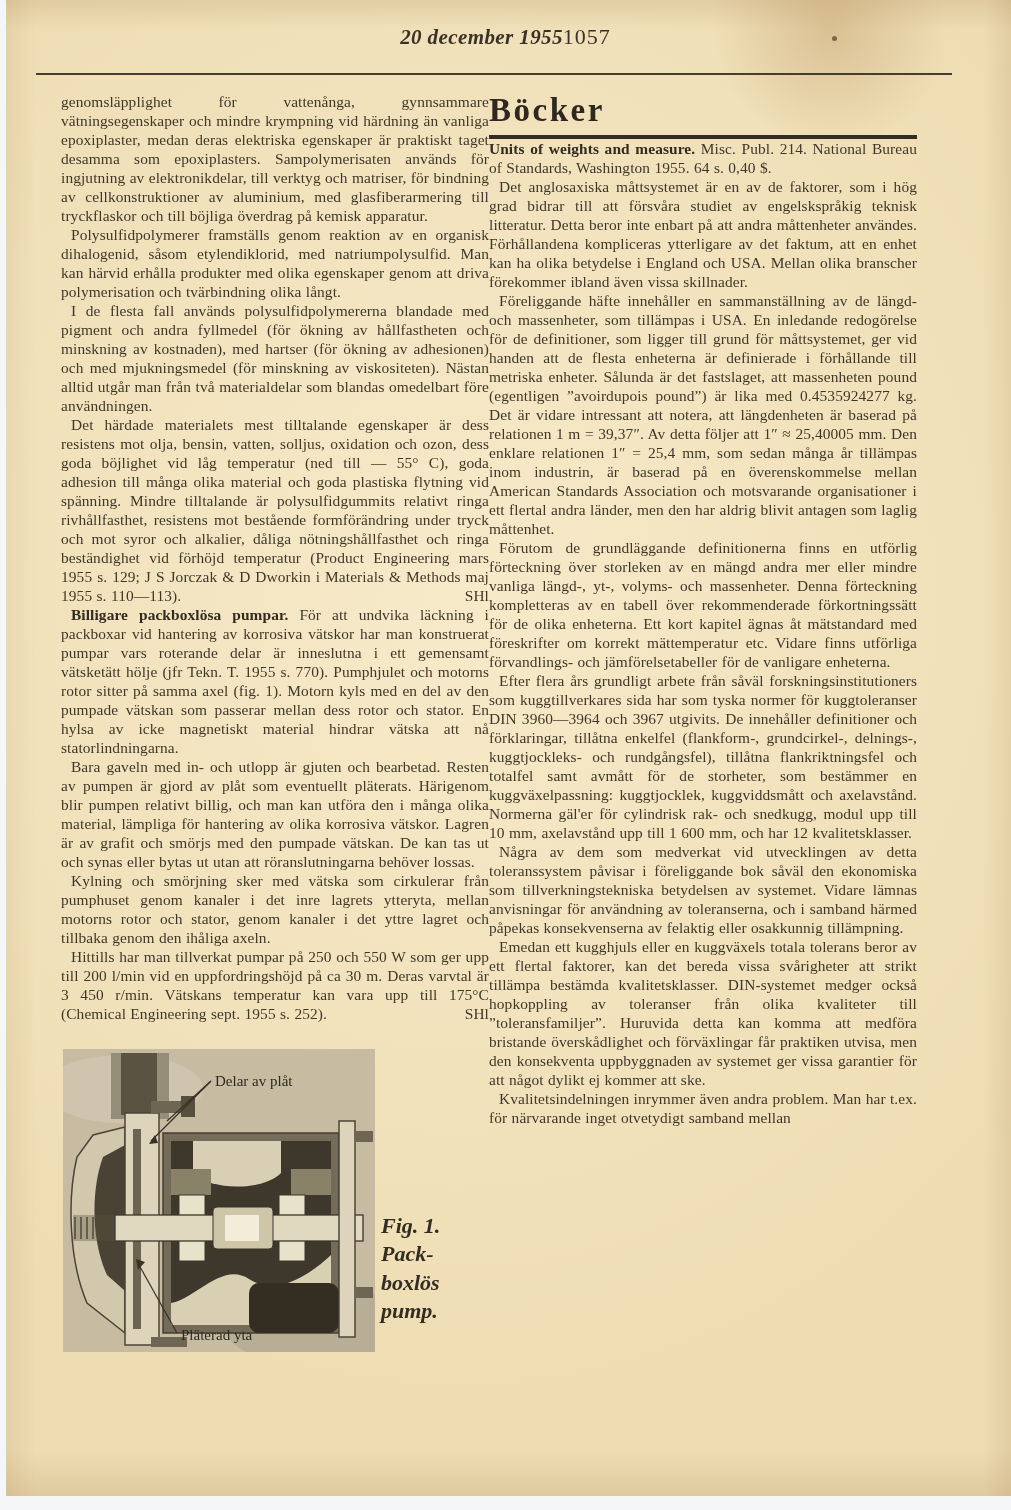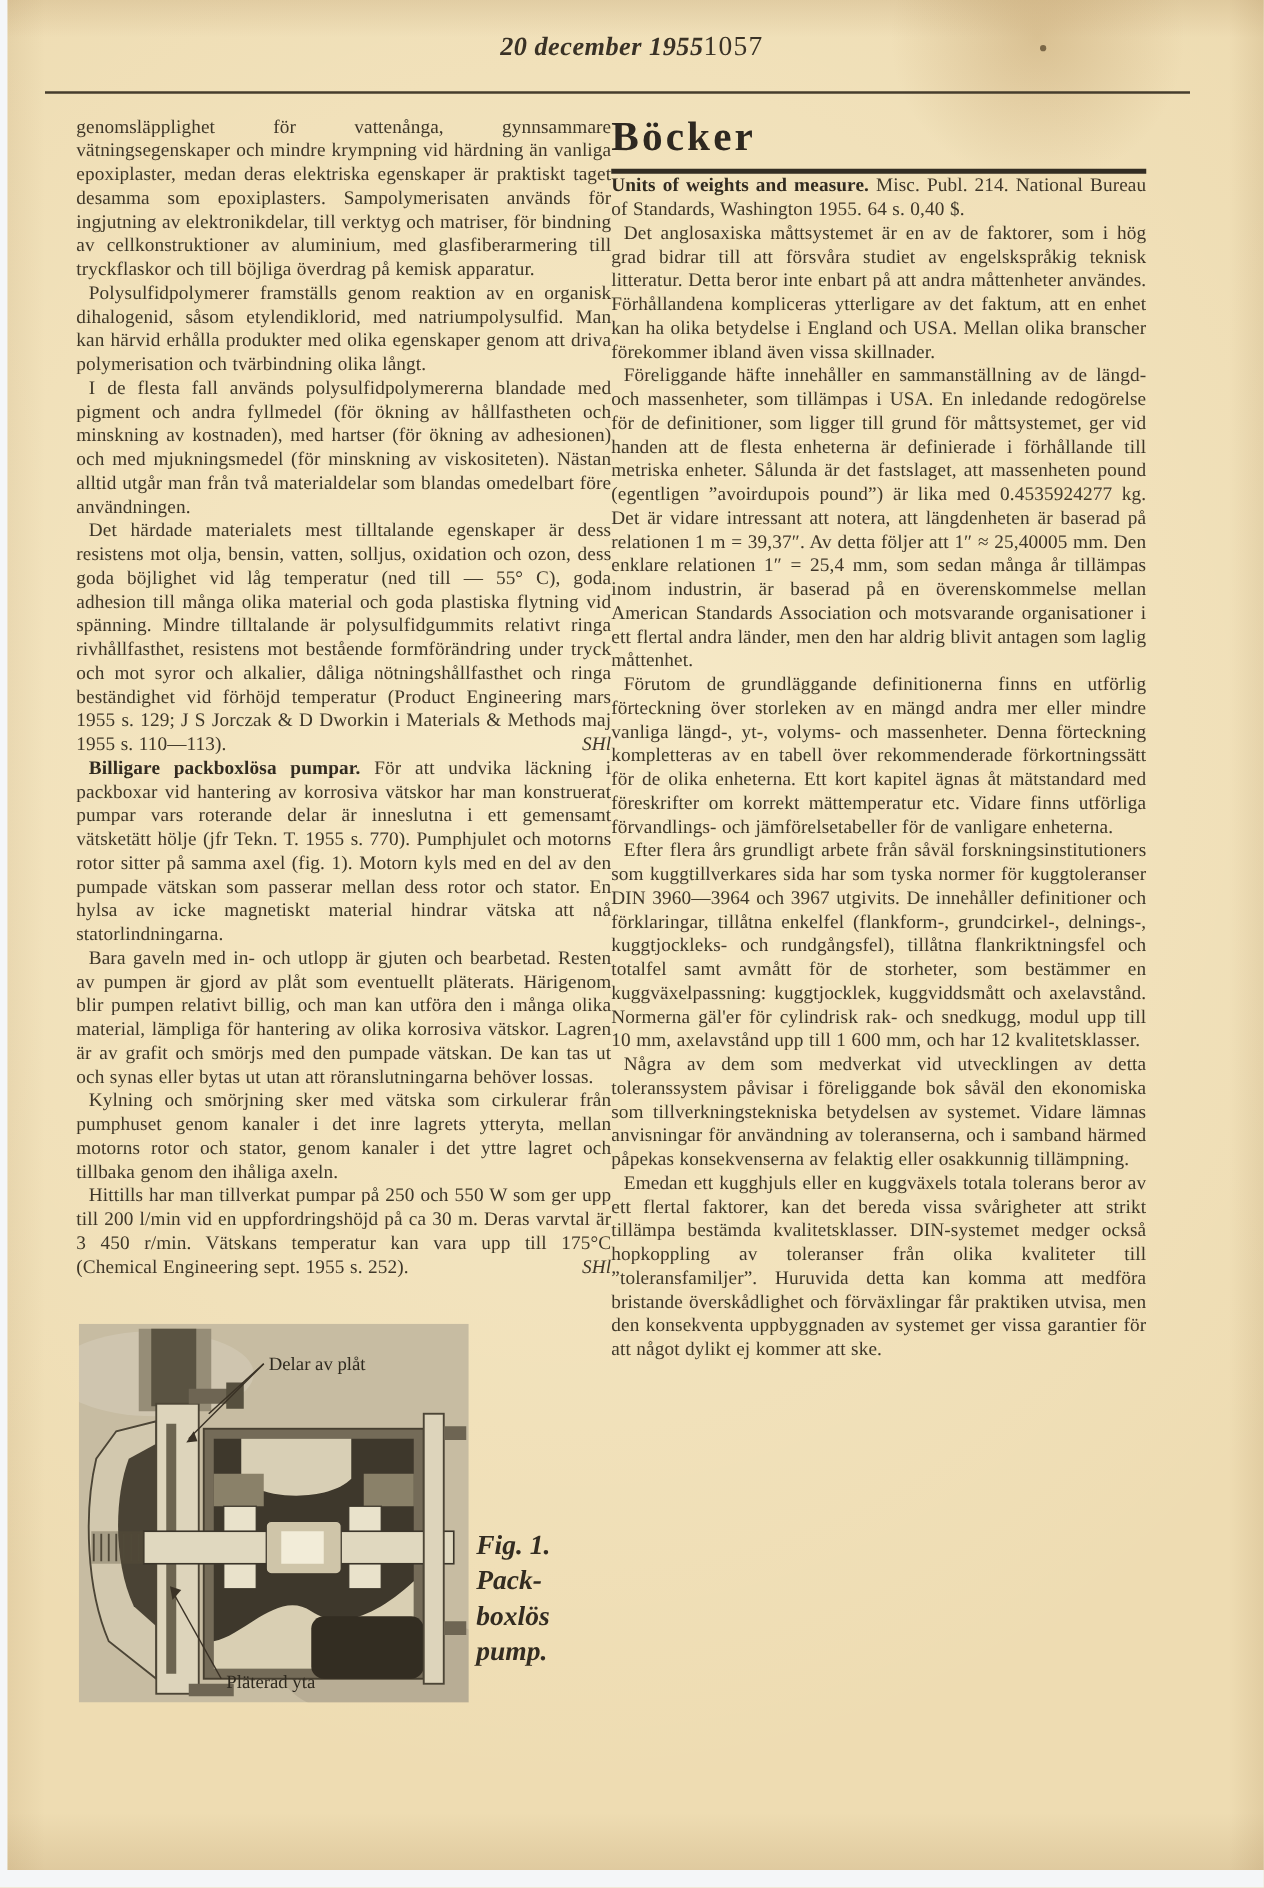--- a/index.html
+++ b/index.html
@@ -30,33 +30,33 @@
   .ink-spot{position:absolute;left:826px;top:36px;width:5px;height:5px;border-radius:50%;background:#7a6747;}
 
   .cols{position:absolute;top:92px;left:55px;right:53px;display:flex;}
   .col{width:428px;}
 
   p.body{
     margin:0;font-size:15.4px;line-height:19px;text-align:justify;
     letter-spacing:.1px;word-spacing:.4px;color:#3f3729;
   }
   p.ind{text-indent:10px;}
-  .sig{float:right;font-style:italic;padding-left:12px;}
+  .sig{float:right;padding-left:12px;}
   b.lead,.review-head b{font-weight:bold;color:#322b20;}
   .article-start{margin-top:21px;}
 
   .bocker{
     margin:0;font-size:33px;font-weight:bold;letter-spacing:2.5px;
     color:#2e2820;line-height:1.1;
   }
   .bocker-rule{margin-top:7px;height:4px;background:#332d23;}
   .review-head{margin-top:15px;}
   .review-head.second{margin-top:23px;}
 
-  .figure{position:relative;width:428px;height:307px;margin-top:36px;}
+  .figure{position:relative;width:428px;height:307px;margin-top:26px;}
   .figure svg{position:absolute;left:2px;top:0;}
   .caption{
     position:absolute;right:4px;bottom:30px;width:104px;
     font-weight:bold;font-style:italic;font-size:22px;line-height:1.3;color:#332c21;
   }
   svg text{font-family:"Liberation Serif","DejaVu Serif",serif;fill:#2f2a20;}
 </style>
 </head>
 <body>
 
@@ -148,16 +148,17 @@
         <b>Units of weights and measure.</b>
         <span>Misc. Publ. 214. National Bureau of Standards, Washington 1955. 64 s. 0,40 $.</span>
       </p>
       <p class="body ind">Det anglosaxiska måttsystemet är en av de faktorer, som i hög grad bidrar till att försvåra studiet av engelskspråkig teknisk litteratur. Detta beror inte enbart på att andra måttenheter användes. Förhållandena kompliceras ytterligare av det faktum, att en enhet kan ha olika betydelse i England och USA. Mellan olika branscher förekommer ibland även vissa skillnader.</p>
       <p class="body ind">Föreliggande häfte innehåller en sammanställning av de längd- och massenheter, som tillämpas i USA. En inledande redogörelse för de definitioner, som ligger till grund för måttsystemet, ger vid handen att de flesta enheterna är definierade i förhållande till metriska enheter. Sålunda är det fastslaget, att massenheten pound (egentligen ”avoirdupois pound”) är lika med 0.4535924277 kg. Det är vidare intressant att notera, att längdenheten är baserad på relationen 1 m = 39,37″. Av detta följer att 1″ ≈ 25,40005 mm. Den enklare relationen 1″ = 25,4 mm, som sedan många år tillämpas inom industrin, är baserad på en överenskommelse mellan American Standards Association och motsvarande organisationer i ett flertal andra länder, men den har aldrig blivit antagen som laglig måttenhet.</p>
       <p class="body ind">Förutom de grundläggande definitionerna finns en utförlig förteckning över storleken av en mängd andra mer eller mindre vanliga längd-, yt-, volyms- och massenheter. Denna förteckning kompletteras av en tabell över rekommenderade förkortningssätt för de olika enheterna. Ett kort kapitel ägnas åt mätstandard med föreskrifter om korrekt mättemperatur etc. Vidare finns utförliga förvandlings- och jämförelsetabeller för de vanligare enheterna.</p>
 
       <p class="body ind">Efter flera års grundligt arbete från såväl forskningsinstitutioners som kuggtillverkares sida har som tyska normer för kuggtoleranser DIN 3960—3964 och 3967 utgivits. De innehåller definitioner och förklaringar, tillåtna enkelfel (flankform-, grundcirkel-, delnings-, kuggtjockleks- och rundgångsfel), tillåtna flankriktningsfel och totalfel samt avmått för de storheter, som bestämmer en kuggväxelpassning: kuggtjocklek, kuggviddsmått och axelavstånd. Normerna gäl'er för cylindrisk rak- och snedkugg, modul upp till 10 mm, axelavstånd upp till 1 600 mm, och har 12 kvalitetsklasser.</p>
       <p class="body ind">Några av dem som medverkat vid utvecklingen av detta toleranssystem påvisar i föreliggande bok såväl den ekonomiska som tillverkningstekniska betydelsen av systemet. Vidare lämnas anvisningar för användning av toleranserna, och i samband härmed påpekas konsekvenserna av felaktig eller osakkunnig tillämpning.</p>
       <p class="body ind">Emedan ett kugghjuls eller en kuggväxels totala tolerans beror av ett flertal faktorer, kan det bereda vissa svårigheter att strikt tillämpa bestämda kvalitetsklasser. DIN-systemet medger också hopkoppling av toleranser från olika kvaliteter till ”toleransfamiljer”. Huruvida detta kan komma att medföra bristande överskådlighet och förväxlingar får praktiken utvisa, men den konsekventa uppbyggnaden av systemet ger vissa garantier för att något dylikt ej kommer att ske.</p>
+      <p class="body ind">Kvalitetsindelningen inrymmer även andra problem. Man har t.ex. för närvarande inget otvetydigt samband mellan</p>
     </div>
 
   </div>
 </div>
 
 </body></html>

